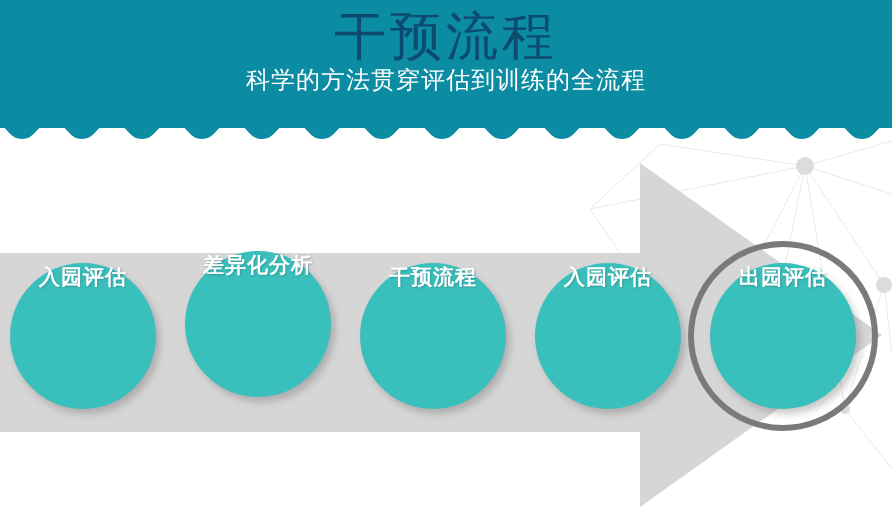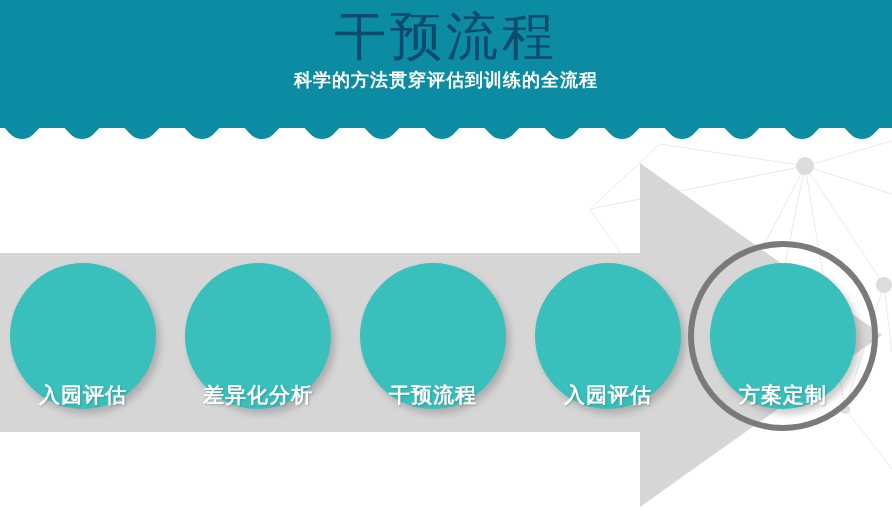--- a/index.html
+++ b/index.html
@@ -59,23 +59,23 @@
     line-height: 48px;
     font-weight: 300;
     color: #0c4a6e;
     letter-spacing: 4px;
     font-family: "DejaVu Sans", "Liberation Sans", sans-serif;
     text-align: center;
   }
   #page-subtitle {
     margin: 0;
     padding-top: 8px;
-    font-size: 18px;
+    font-size: 24px;
     line-height: 24px;
-    font-weight: 700;
+    font-weight: 400;
     color: #ffffff;
     letter-spacing: 1px;
     font-family: "DejaVu Sans", "Liberation Sans", sans-serif;
   }
 
   
   #diagram-area {
     position: absolute;
     left: 0;
     top: 139px;
@@ -109,21 +109,21 @@
   .step-circle {
     position: absolute;
     left: 0;
     top: 0;
     width: 146px;
     height: 146px;
     border-radius: 50%;
     background: #39bfbc;
     box-shadow: 4px 5px 7px rgba(90, 90, 90, 0.32);
     display: flex;
-    align-items: flex-end;
+    align-items: flex-start;
     justify-content: center;
   }
   .step-label {
     color: #ffffff;
     font-size: 21px;
     font-weight: bold;
     letter-spacing: 1px;
     text-shadow: 1px 1px 2px rgba(40, 90, 90, 0.35);
     font-family: "DejaVu Sans", "Liberation Sans", sans-serif;
     white-space: nowrap;
@@ -212,39 +212,39 @@
         L0,293
         Z"></path>
     </svg>
 
     <div class="step-node" style="left:10px; top:124px;">
       <div class="step-circle">
         <span class="step-label">入园评估</span>
       </div>
     </div>
 
-    <div class="step-node" style="left:185px; top:124px;">
+    <div class="step-node" style="left:185px; top:112px;">
       <div class="step-circle">
         <span class="step-label">差异化分析</span>
       </div>
     </div>
 
     <div class="step-node" style="left:360px; top:124px;">
       <div class="step-circle">
         <span class="step-label">干预流程</span>
       </div>
     </div>
 
     <div class="step-node" style="left:535px; top:124px;">
       <div class="step-circle">
         <span class="step-label">入园评估</span>
       </div>
     </div>
 
     <div class="step-node" style="left:710px; top:124px;">
       <div class="step-highlight-ring"></div>
       <div class="step-circle">
-        <span class="step-label">方案定制</span>
+        <span class="step-label">出园评估</span>
       </div>
     </div>
 
   </div>
 </div>
 
 </body></html>

